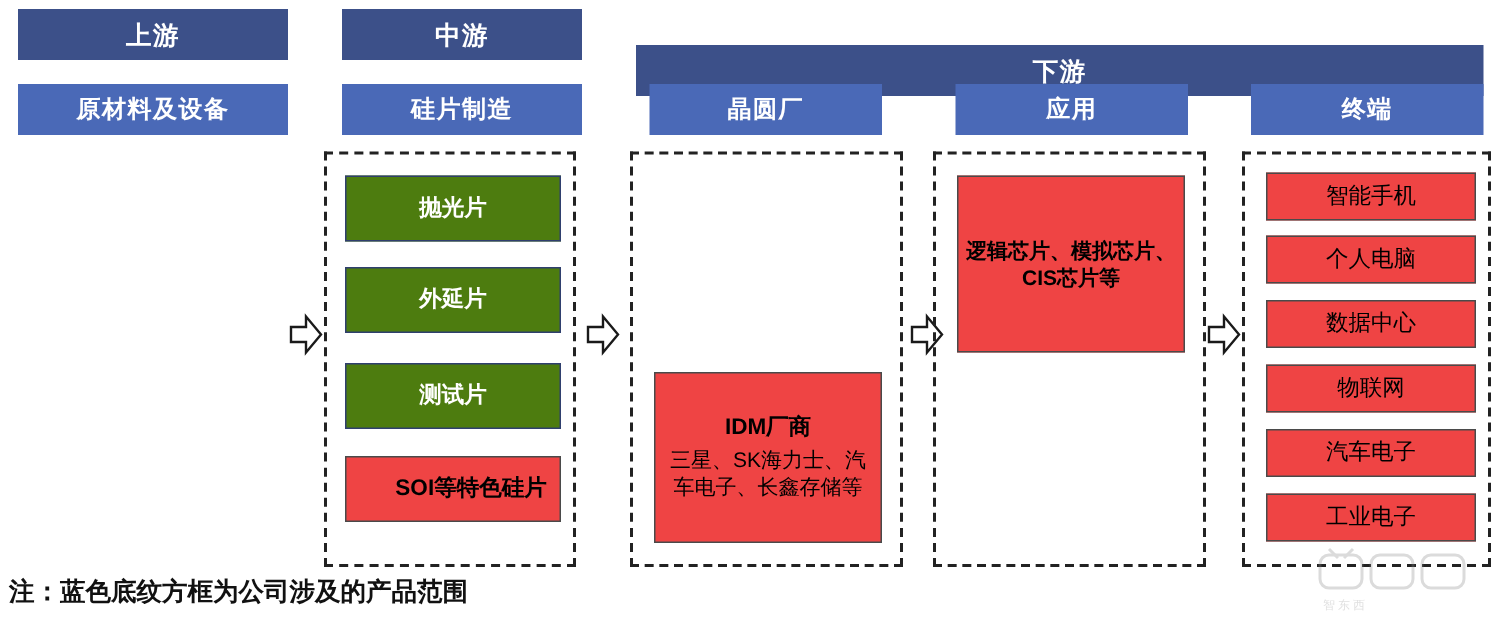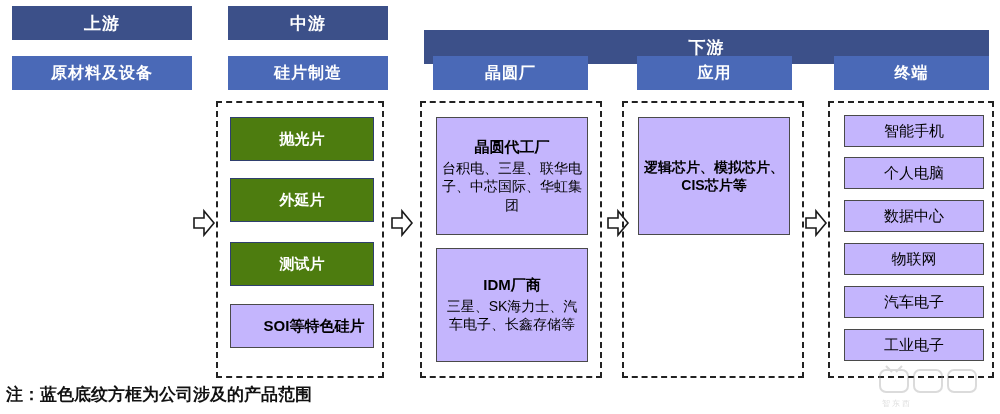--- a/index.html
+++ b/index.html
@@ -54,21 +54,21 @@
     border: 2px dashed #222222;
     box-sizing: border-box;
     background: transparent;
   }
 
   
   .card {
     position: absolute;
     box-sizing: border-box;
     border: 1.5px solid #4a4a4a;
-    background: #c4b5fd;
+    background: #ef4444;
     display: flex;
     flex-direction: column;
     align-items: center;
     justify-content: center;
     padding: 2px 4px;
     text-align: center;
   }
   .card.blue {
     background: #4d7c0f;
     border: 1.5px solid #2f3f6e;
@@ -188,24 +188,20 @@
   </div>
 
   <div class="arrow" style="left:390px; top:208px;">
     <svg width="24" height="30" viewBox="0 0 24 30">
       <path d="M2,10 L12,10 L12,3 L22,15 L12,27 L12,20 L2,20 Z" fill="#ffffff" stroke="#1a1a1a" stroke-width="1.6" stroke-linejoin="miter"></path>
     </svg>
   </div>
 
   <div class="col" style="left:420px; top:101px; width:182px; height:277px;">
 
-    <div class="card" style="left:14px; top:14px; width:152px; height:118px;">
-      <div class="card-title">晶圆代工厂</div>
-      <div class="card-body">台积电、三星、联华电子、中芯国际、华虹集团</div>
-    </div>
 
     <div class="card" style="left:14px; top:145px; width:152px; height:114px;">
       <div class="card-title">IDM厂商</div>
       <div class="card-body">三星、SK海力士、汽车电子、长鑫存储等</div>
     </div>
   </div>
 
   <div class="arrow" style="left:606px; top:208px;">
     <svg width="24" height="30" viewBox="0 0 24 30">
       <path d="M2,10 L12,10 L12,3 L22,15 L12,27 L12,20 L2,20 Z" fill="#ffffff" stroke="#1a1a1a" stroke-width="1.6" stroke-linejoin="miter"></path>

